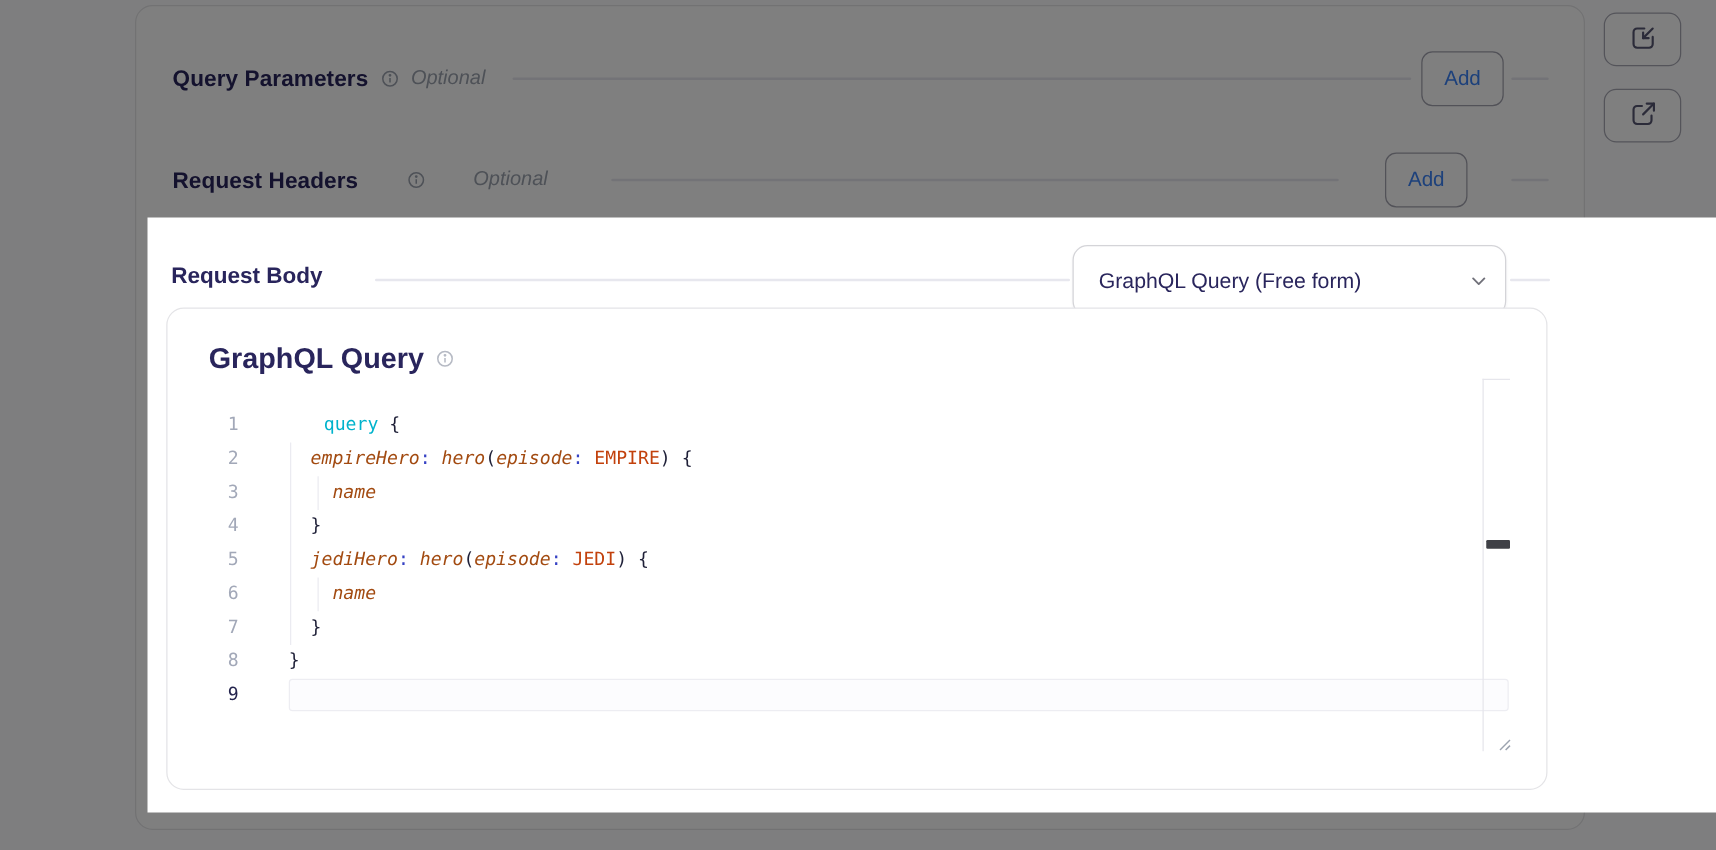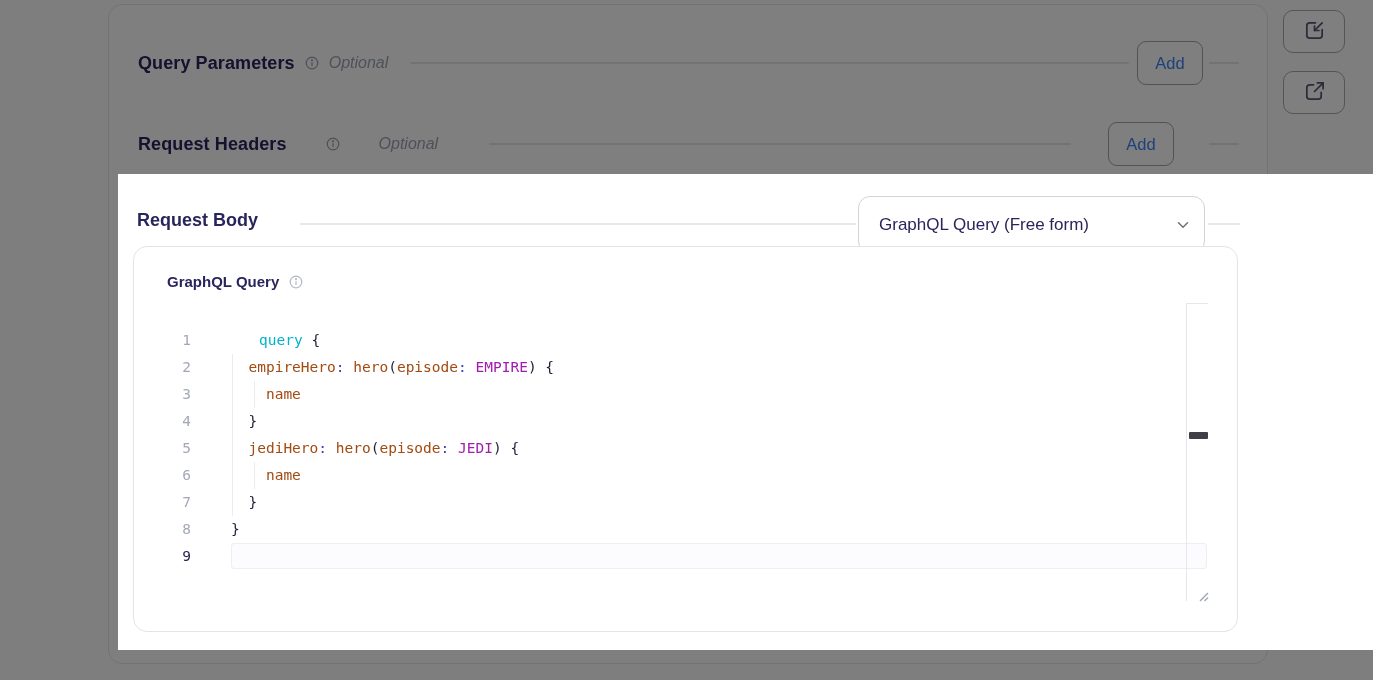--- a/index.html
+++ b/index.html
@@ -38,32 +38,32 @@
 
   .type-select { position:absolute; left:740px; top:22px; width:347px; height:57px; background:#fff;
                  border:1px solid #d4d4d8; border-radius:12px; display:flex; align-items:center;
                  padding:0 12px 0 20px; cursor:pointer; box-shadow:0 1px 2px rgba(20,20,40,.04); }
   .type-select .value { font-size:17px; color:#29255c; flex:1; white-space:nowrap; }
   .chevron { width:18px; height:18px; flex:none; margin-left:8px; }
 
   .editor-card { position:absolute; left:15px; top:72px; width:1105px; height:386px;
                  border:1.5px solid #e4e4e7; border-radius:14px; background:#fff; }
   .ed-head { position:absolute; left:33px; top:26px; display:flex; align-items:center; }
-  .ed-label { font-size:15px; font-weight:700; color:#29255c; }
+  .ed-label { font-size:23px; font-weight:700; color:#29255c; }
 
   .code-area { position:absolute; left:0; top:80px; right:0; font-family:"DejaVu Sans Mono", monospace;
                font-size:14.5px; color:#1f2038; cursor:text; }
   .code-line { display:flex; height:27px; line-height:27px; position:relative; z-index:2; }
   .code-line .ln { width:57px; text-align:right; color:#a2a8b8; flex:none; user-select:none; }
   .code-line.active .ln { color:#23234d; }
   .code-line .code-text { padding-left:40px; white-space:pre; }
   .tk-keyword { color:#00b3cc;margin-left:28px; }
-  .tk-field   { color:#a24a10; }
+  .tk-field   { color:#a24a10;font-style:italic; }
   .tk-colon   { color:#3642c4; }
-  .tk-enum    { color:#a21caf; }
+  .tk-enum    { color:#c2410c; }
   .tk-punct   { color:#1f2038; }
   .tk-plain   { color:#1f2038; }
 
   .active-line-bg { position:absolute; left:97px; top:296px; width:976px; height:26px;
                     background:#fcfcfe; border:1px solid #ededf2; border-radius:3px; z-index:1; }
   .indent-guide { position:absolute; width:1px; background:#ebebf1; z-index:1; }
   .ig-1 { left:98px;  top:107px; height:162px; }
   .ig-2 { left:120px; top:134px; height:27px; }
   .ig-3 { left:120px; top:215px; height:27px; }
 

